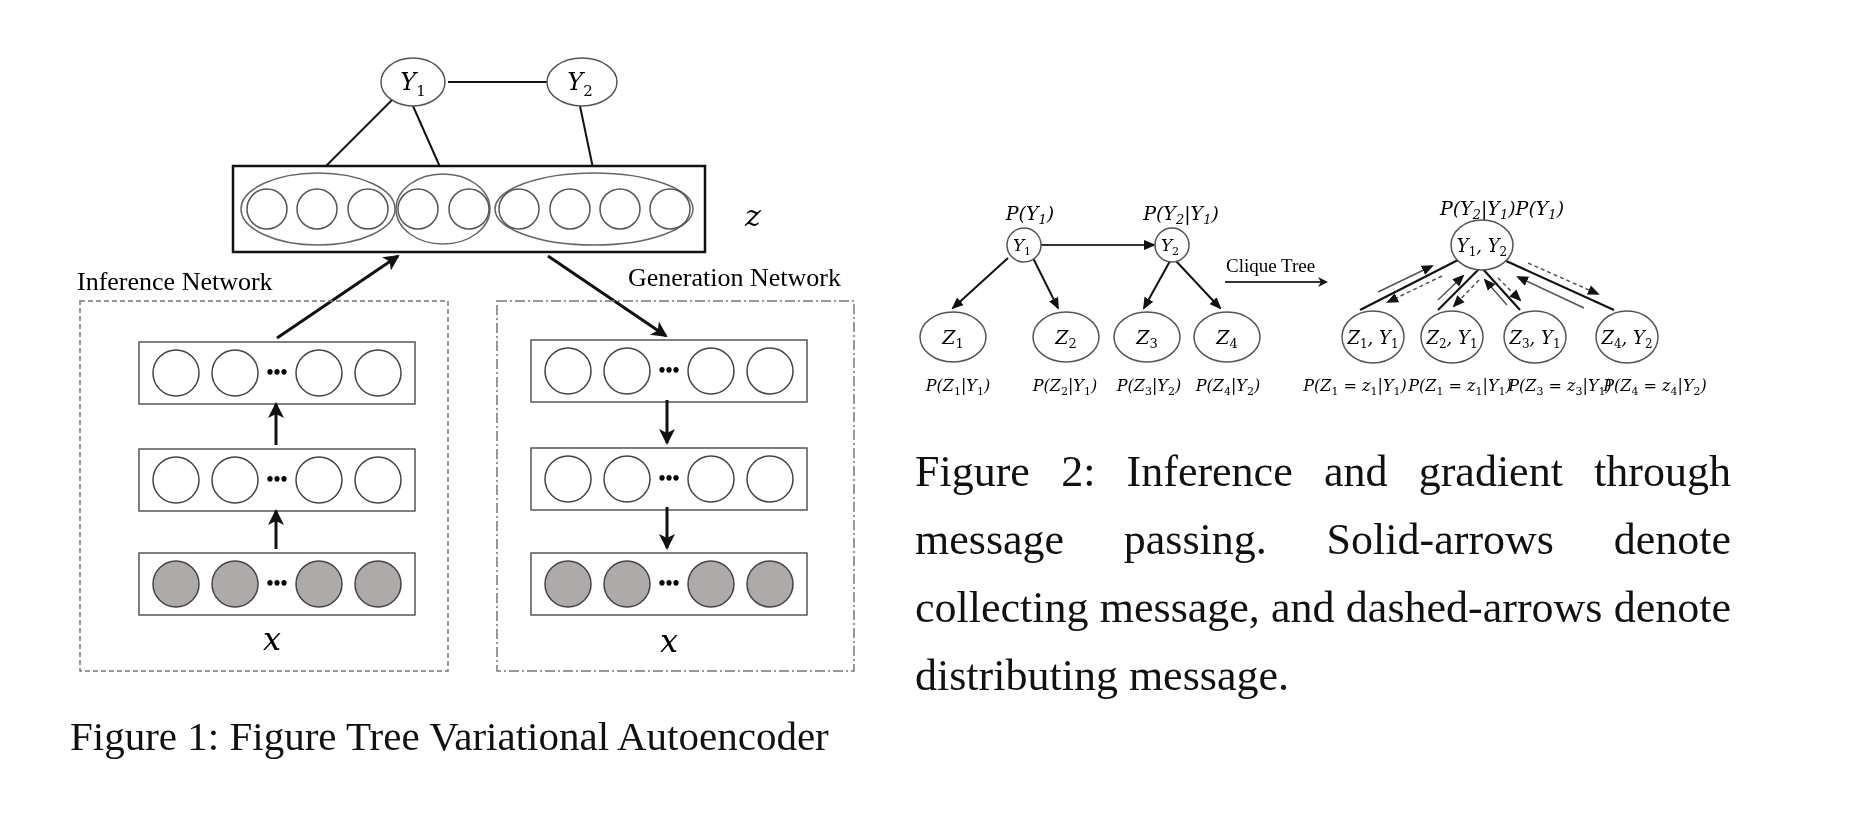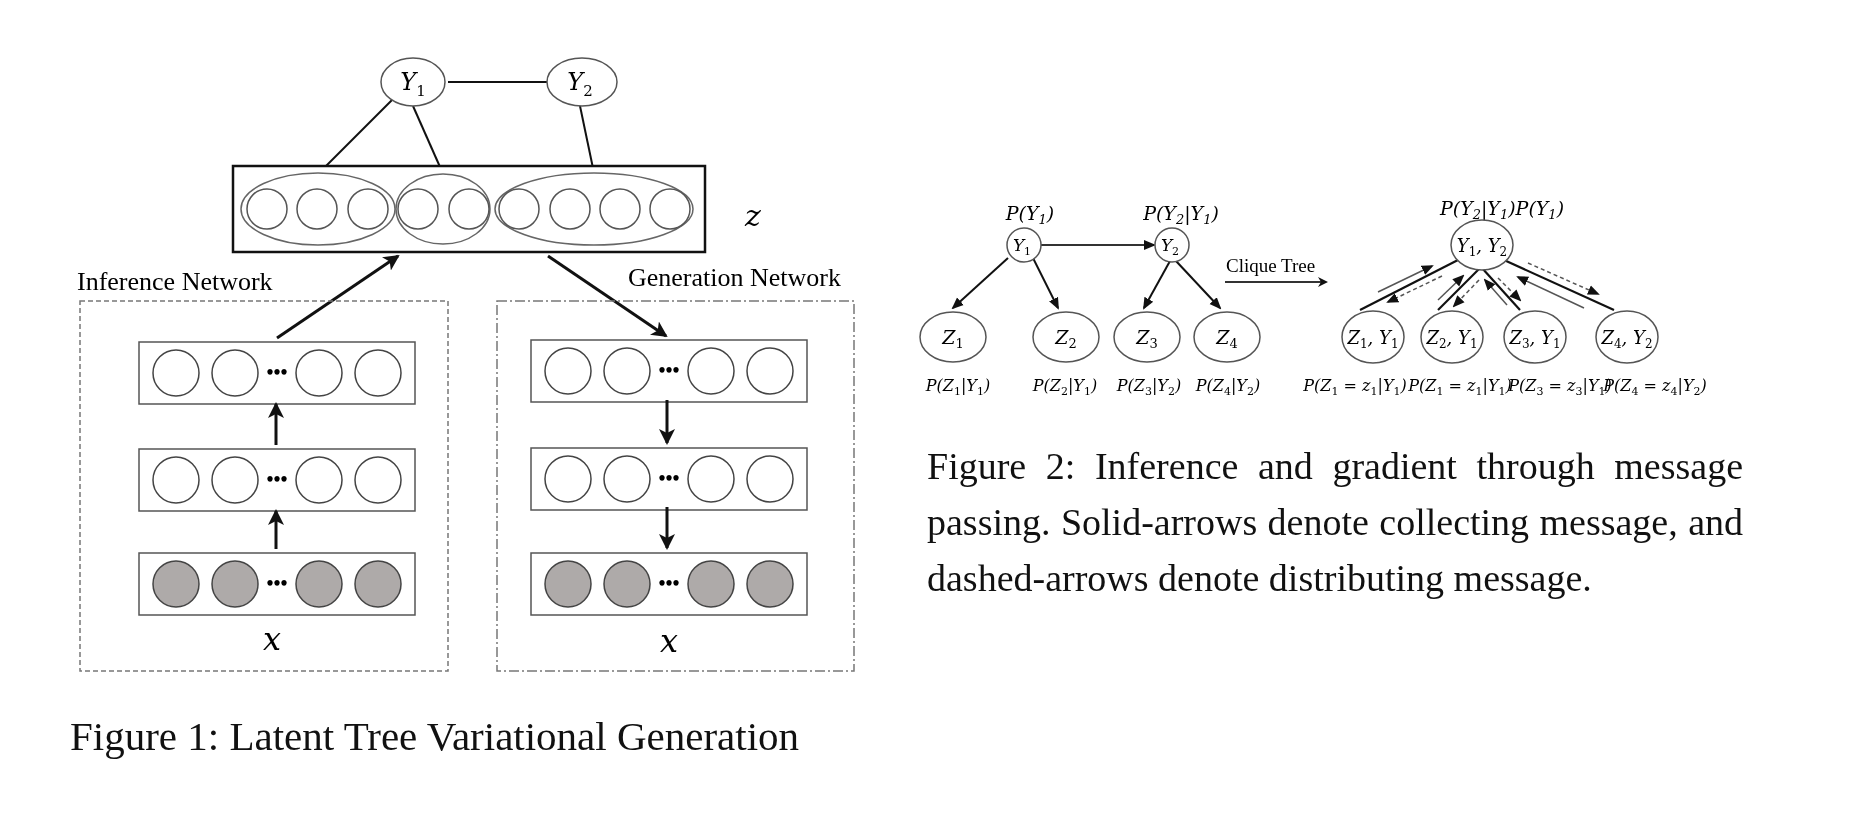--- a/index.html
+++ b/index.html
@@ -2,21 +2,21 @@
 <html><head>
 <meta charset="utf-8">
 <style>
   html, body { margin: 0; padding: 0; background: #ffffff; }
   body { width: 1870px; height: 826px; position: relative; overflow: hidden; font-family: "Liberation Serif", serif; color: #111; }
   svg { position: absolute; left: 0; top: 0; }
   .serif { font-family: "Liberation Serif", serif; }
   .math { font-family: "DejaVu Serif", serif; font-style: italic; }
   .caption { position: absolute; font-family: "Liberation Serif", serif; color: #111; }
   #fig1-caption { left: 70px; top: 712px; font-size: 41px; white-space: nowrap; }
-  #fig2-caption { left: 915px; top: 438px; width: 816px; font-size: 38px; line-height: 56px; text-align: justify; margin-left: 12px; }
+  #fig2-caption { left: 915px; top: 438px; width: 816px; font-size: 44px; line-height: 68px; text-align: justify; }
 </style>
 </head>
 <body>
 
 <svg width="1870" height="826" viewBox="0 0 1870 826" xmlns="http://www.w3.org/2000/svg">
   <defs>
     <marker id="arrowBlk" markerWidth="10" markerHeight="10" refX="8" refY="5" orient="auto" markerUnits="userSpaceOnUse">
       <path d="M0,0 L10,5 L0,10 L3,5 Z" fill="#111"></path>
     </marker>
     <marker id="arrowSm" markerWidth="12" markerHeight="12" refX="10" refY="6" orient="auto" markerUnits="userSpaceOnUse">
@@ -224,14 +224,14 @@
         <text x="1560" y="391" text-anchor="middle" font-size="16" class="math"><tspan dy="0">P</tspan><tspan dy="0">(</tspan><tspan dy="0">Z</tspan><tspan font-size="11" dy="4" font-style="normal">3</tspan><tspan dy="-4"> </tspan><tspan dy="0">=</tspan><tspan dy="0"> </tspan><tspan dy="0">z</tspan><tspan font-size="11" dy="4" font-style="normal">3</tspan><tspan dy="-4">|</tspan><tspan dy="0">Y</tspan><tspan font-size="11" dy="4" font-style="normal">1</tspan><tspan dy="-4">)</tspan></text>
         <g>
           <ellipse cx="1627" cy="337" rx="31" ry="26" fill="#fff" stroke="#555" stroke-width="1.5"></ellipse>
           <text x="1627" y="344" text-anchor="middle" font-size="18" class="math"><tspan dy="0">Z</tspan><tspan font-size="12" dy="4" font-style="normal">4</tspan><tspan dy="-4">,</tspan><tspan dy="0"> </tspan><tspan dy="0">Y</tspan><tspan font-size="12" dy="4" font-style="normal">2</tspan></text>
         </g>
         <text x="1655" y="391" text-anchor="middle" font-size="16" class="math"><tspan dy="0">P</tspan><tspan dy="0">(</tspan><tspan dy="0">Z</tspan><tspan font-size="11" dy="4" font-style="normal">4</tspan><tspan dy="-4"> </tspan><tspan dy="0">=</tspan><tspan dy="0"> </tspan><tspan dy="0">z</tspan><tspan font-size="11" dy="4" font-style="normal">4</tspan><tspan dy="-4">|</tspan><tspan dy="0">Y</tspan><tspan font-size="11" dy="4" font-style="normal">2</tspan><tspan dy="-4">)</tspan></text>
       </g>
   </g>
 </svg>
 
-<div id="fig1-caption" class="caption">Figure 1: Latent Tree Variational Generation</div>
+<div id="fig1-caption" class="caption">Figure 1: Figure Tree Variational Autoencoder</div>
 <div id="fig2-caption" class="caption">Figure 2: Inference and gradient through message passing. Solid-arrows denote collecting message, and dashed-arrows denote distributing message.</div>
 
 </body></html>

